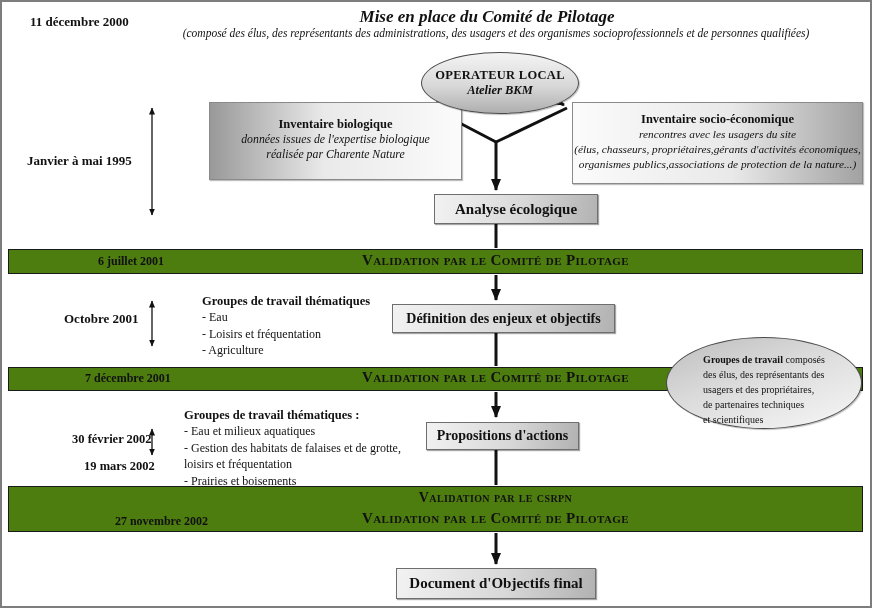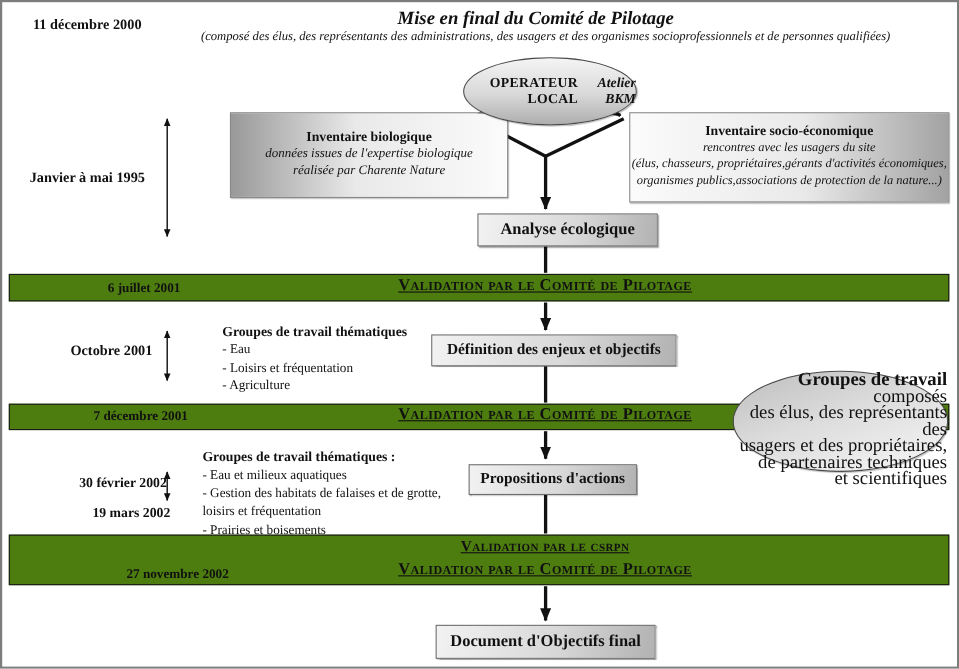--- a/index.html
+++ b/index.html
@@ -8,45 +8,45 @@
     border:2px solid #7d7d7d;background:#ffffff;overflow:hidden;
     font-family:"Liberation Serif", serif;color:#111;
   }
   .abs{position:absolute;}
   #wires{position:absolute;left:0;top:0;z-index:1;}
   .date-label{font-weight:bold;font-size:13px;white-space:nowrap;}
   .page-title{font-weight:bold;font-style:italic;font-size:17px;text-align:center;white-space:nowrap;}
   .page-subtitle{font-style:italic;font-size:11.5px;text-align:center;white-space:nowrap;}
   .oval{
     border-radius:50%;border:1.4px solid #4a4a4a;z-index:4;
-    display:flex;align-items:center;justify-content:center;
-    text-align:right;
+    display:flex;flex-direction:column;align-items:center;justify-content:center;
+    text-align:left;
   }
   .oval1{background:linear-gradient(180deg,#f4f4f4 0%,#d8d8d8 55%,#aeaeae 100%);box-shadow:1px 1px 1px rgba(0,0,0,.25);}
   .oval2{background:linear-gradient(160deg,#bdbdbd 0%,#dcdcdc 45%,#f7f7f7 100%);box-shadow:1px 1px 1px rgba(0,0,0,.25);}
   .oval1 .l1{font-weight:bold;font-size:12.5px;letter-spacing:.3px;}
   .oval1 .l2{font-weight:bold;font-style:italic;font-size:12.5px;}
-  .oval2-text{font-size:17px;line-height:15px;white-space:pre-line;margin-top:12px;}
+  .oval2-text{font-size:10px;line-height:15px;white-space:pre-line;margin-top:12px;}
   .oval2-text .b{font-weight:bold;}
   .invbox{border:1px solid #8a8a8a;z-index:3;text-align:center;box-shadow:1px 1px 1px rgba(0,0,0,.25);}
   .invbox .t{font-weight:bold;font-size:12.5px;}
   .invbox .body{font-style:italic;font-size:11.8px;line-height:15px;white-space:pre-line;}
   .inv-left{background:linear-gradient(90deg,#999999 0%,#e9e9e9 45%,#fbfbfb 100%);padding-top:14px;margin-left:32px;}
   .inv-right{background:linear-gradient(90deg,#fbfbfb 0%,#e9e9e9 55%,#a2a2a2 100%);padding-top:9px;}
   .stepbox{
     background:linear-gradient(100deg,#f2f2f2 0%,#d8d8d8 55%,#b2b2b2 100%);
     border:1px solid #6e6e6e;box-shadow:1px 1px 1px rgba(0,0,0,.35);
     z-index:3;text-align:center;font-weight:bold;
     display:flex;align-items:center;justify-content:center;white-space:nowrap;
   }
   .band{
     background:#4d7c0f;border:1.5px solid #1a1a1a;z-index:2;
   }
   .band .bdate{position:absolute;font-weight:bold;font-size:12px;white-space:nowrap;}
-  .sc{font-variant:small-caps;font-weight:bold;letter-spacing:.4px;text-decoration:underline;}
+  .sc{font-variant:small-caps;font-weight:bold;letter-spacing:.4px;}
   .band-center{position:absolute;left:120px;right:0;text-align:center;font-size:15px;white-space:nowrap;}
   .wg{z-index:3;}
   .wg .t{font-weight:bold;font-size:12.5px;white-space:nowrap;}
   .wg .items{font-size:12px;line-height:16.5px;white-space:pre-line;}
 </style>
 </head>
 <body>
 
 <div id="canvas">
 
@@ -73,21 +73,21 @@
     <path d="M494,390 L494,415" stroke="#111" stroke-width="3" fill="none" marker-end="url(#arrBig)"></path>
     <path d="M494,448 L494,483" stroke="#111" stroke-width="3" fill="none"></path>
     <path d="M494,531 L494,562" stroke="#111" stroke-width="3" fill="none" marker-end="url(#arrBig)"></path>
 
     <path d="M150,106 L150,213" stroke="#111" stroke-width="1.3" fill="none" marker-start="url(#arrSmall)" marker-end="url(#arrSmall)"></path>
     <path d="M150,299 L150,344" stroke="#111" stroke-width="1.3" fill="none" marker-start="url(#arrSmall)" marker-end="url(#arrSmall)"></path>
     <path d="M150,427 L150,453" stroke="#111" stroke-width="1.3" fill="none" marker-start="url(#arrSmall)" marker-end="url(#arrSmall)"></path>
   </svg>
 
   <div class="abs date-label" style="left:28px;top:12px;">11 décembre 2000</div>
-  <div class="abs page-title" style="left:185px;top:5px;width:600px;">Mise en final du Comité de Pilotage</div>
+  <div class="abs page-title" style="left:185px;top:5px;width:600px;">Mise en place du Comité de Pilotage</div>
   <div class="abs page-subtitle" style="left:140px;top:25px;width:708px;">(composé des élus, des représentants des administrations, des usagers et des organismes socioprofessionnels et de personnes qualifiées)</div>
 
   <div class="abs oval oval1" style="left:419px;top:50px;width:156px;height:60px;">
     <div class="l1">OPERATEUR LOCAL</div>
     <div class="l2">Atelier BKM</div>
   </div>
 
   <div class="abs invbox inv-left" style="left:175px;top:100px;width:251px;height:62px;">
     <div class="t">Inventaire biologique</div>
     <div class="body">données issues de l'expertise biologique

